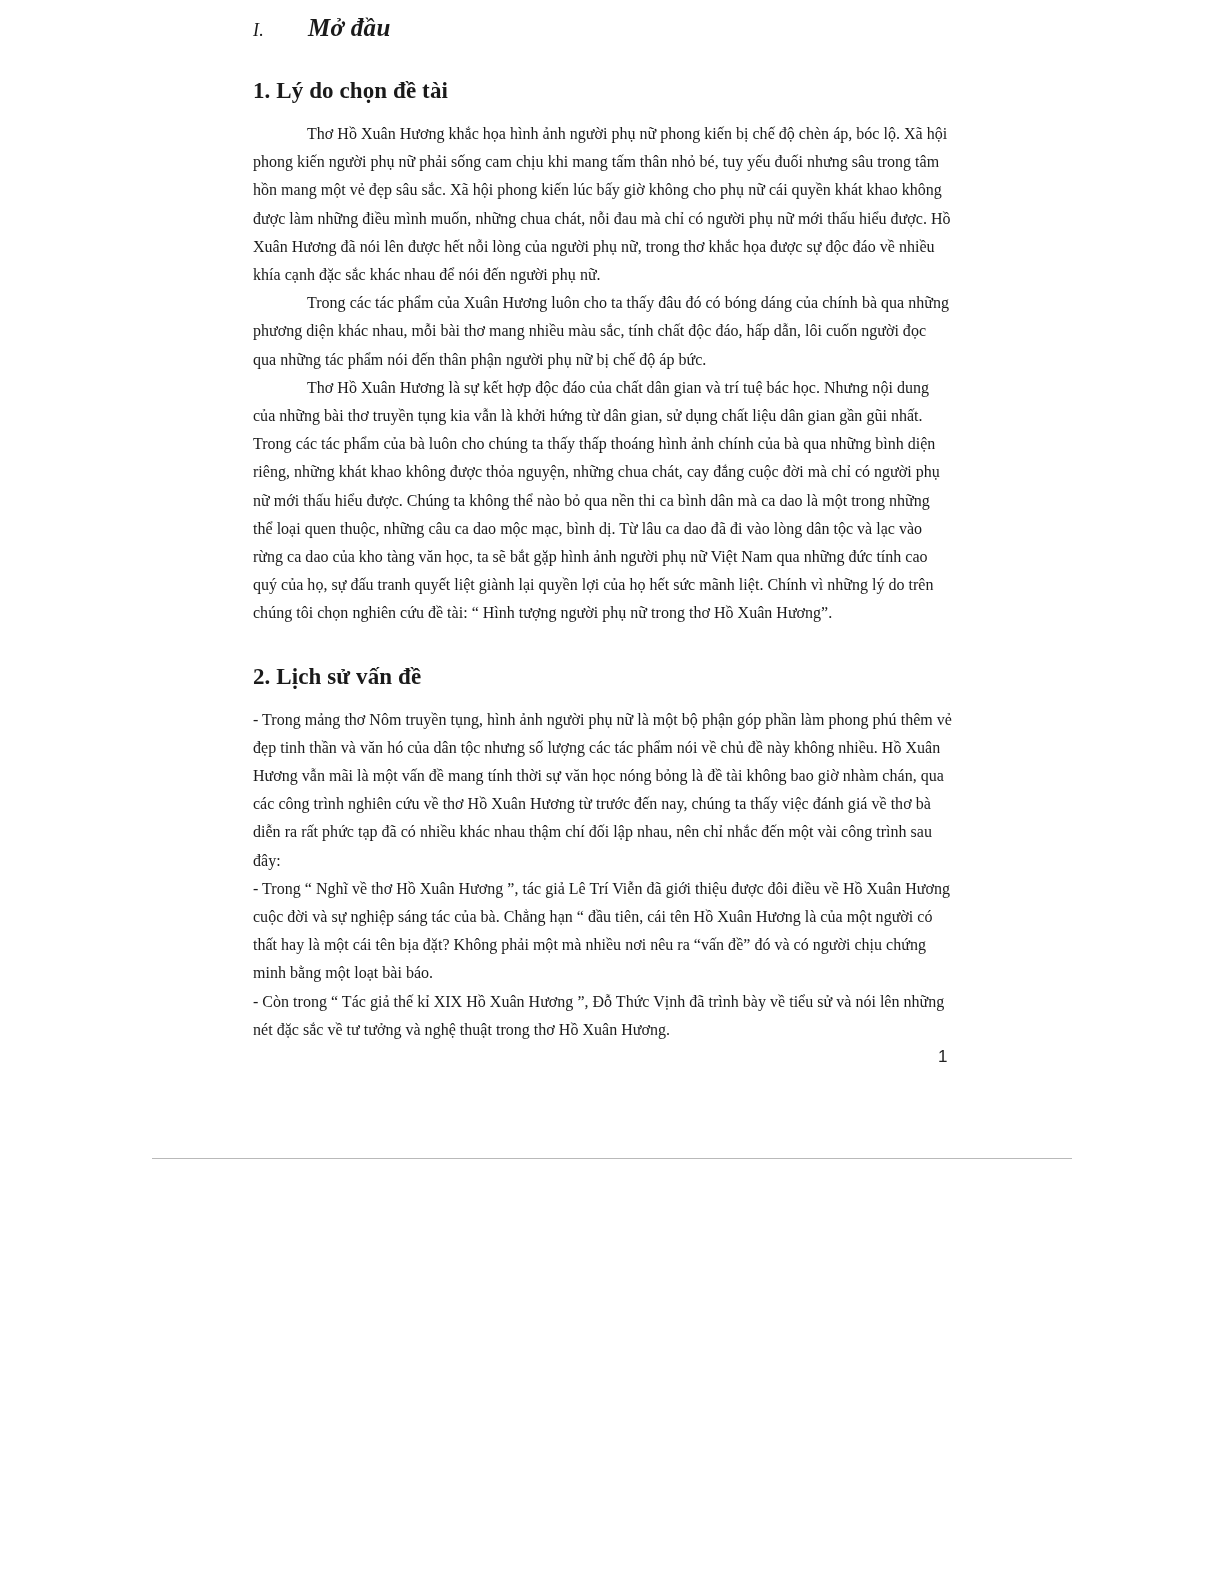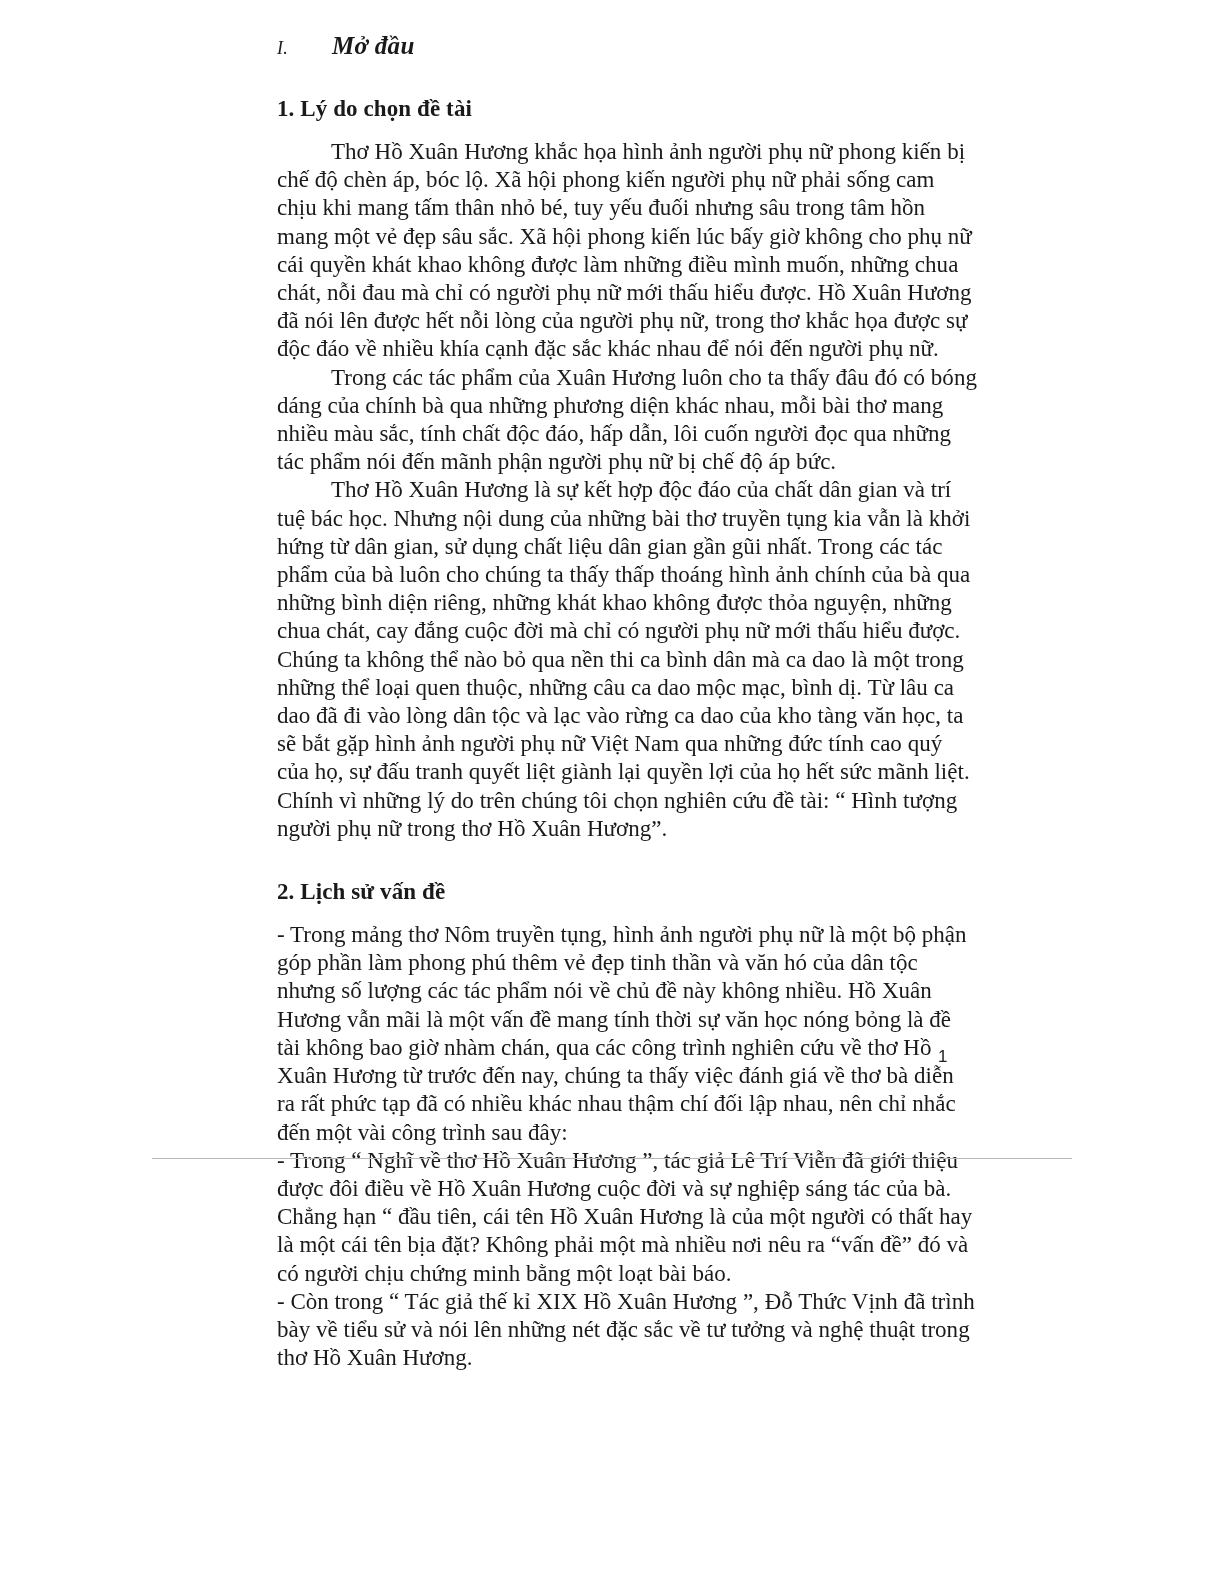--- a/index.html
+++ b/index.html
@@ -17,23 +17,22 @@
   }
   .page {
     position: relative;
     width: 1225px;
     height: 1585px;
     box-sizing: border-box;
   }
   .content {
     position: absolute;
     left: 253px;
-    top: 32px;
+    top: 14px;
     width: 700px;
-    margin-left: 24px;
   }
   h1.section-title {
     font-family: "Liberation Serif", serif;
     font-size: 25px;
     font-weight: bold;
     font-style: italic;
     margin: 0 0 0 0;
     padding: 0;
     letter-spacing: 0.3px;
   }
@@ -48,21 +47,21 @@
     font-size: 23px;
     font-weight: bold;
     margin: 36px 0 0 0;
     padding: 0;
     letter-spacing: 0.1px;
   }
   h2.sub-title.tight {
     margin-top: 30px;
   }
   p.para {
-    font-size: 23px;
+    font-size: 16px;
     line-height: 28.2px;
     margin: 0;
     padding: 0;
     text-align: left;
     letter-spacing: 0.02px;
   }
   p.para.indent {
     text-indent: 54px;
   }
   .block-body {
@@ -93,21 +92,21 @@
 
 <div class="page">
 
   <div class="content">
 
     <h1 class="section-title"><span class="numeral">I.</span><span>Mở đầu</span></h1>
 
     <h2 class="sub-title">1. Lý do chọn đề tài</h2>
     <div class="block-body">
       <p class="para indent">Thơ Hồ Xuân Hương khắc họa hình ảnh người phụ nữ phong kiến bị chế độ chèn áp, bóc lộ. Xã hội phong kiến người phụ nữ phải sống cam chịu khi mang tấm thân nhỏ bé, tuy yếu đuối nhưng sâu trong tâm hồn mang một vẻ đẹp sâu sắc. Xã hội phong kiến lúc bấy giờ không cho phụ nữ cái quyền khát khao không được làm những điều mình muốn, những chua chát, nỗi đau mà chỉ có người phụ nữ mới thấu hiểu được. Hồ Xuân Hương đã nói lên được hết nỗi lòng của người phụ nữ, trong thơ khắc họa được sự độc đáo về nhiều khía cạnh đặc sắc khác nhau để nói đến người phụ nữ.</p>
-      <p class="para indent">Trong các tác phẩm của Xuân Hương luôn cho ta thấy đâu đó có bóng dáng của chính bà qua những phương diện khác nhau, mỗi bài thơ mang nhiều màu sắc, tính chất độc đáo, hấp dẫn, lôi cuốn người đọc qua những tác phẩm nói đến mãnh phận người phụ nữ bị chế độ áp bức.</p>
+      <p class="para indent">Trong các tác phẩm của Xuân Hương luôn cho ta thấy đâu đó có bóng dáng của chính bà qua những phương diện khác nhau, mỗi bài thơ mang nhiều màu sắc, tính chất độc đáo, hấp dẫn, lôi cuốn người đọc qua những tác phẩm nói đến thân phận người phụ nữ bị chế độ áp bức.</p>
       <p class="para indent">Thơ Hồ Xuân Hương là sự kết hợp độc đáo của chất dân gian và trí tuệ bác học. Nhưng nội dung của những bài thơ truyền tụng kia vẫn là khởi hứng từ dân gian, sử dụng chất liệu dân gian gần gũi nhất. Trong các tác phẩm của bà luôn cho chúng ta thấy thấp thoáng hình ảnh chính của bà qua những bình diện riêng, những khát khao không được thỏa nguyện, những chua chát, cay đắng cuộc đời mà chỉ có người phụ nữ mới thấu hiểu được. Chúng ta không thể nào bỏ qua nền thi ca bình dân mà ca dao là một trong những thể loại quen thuộc, những câu ca dao mộc mạc, bình dị. Từ lâu ca dao đã đi vào lòng dân tộc và lạc vào rừng ca dao của kho tàng văn học, ta sẽ bắt gặp hình ảnh người phụ nữ Việt Nam qua những đức tính cao quý của họ, sự đấu tranh quyết liệt giành lại quyền lợi của họ hết sức mãnh liệt. Chính vì những lý do trên chúng tôi chọn nghiên cứu đề tài: “ Hình tượng người phụ nữ trong thơ Hồ Xuân Hương”.</p>
     </div>
 
     <h2 class="sub-title">2. Lịch sử vấn đề</h2>
     <div class="block-body">
       <p class="para">- Trong mảng thơ Nôm truyền tụng, hình ảnh người phụ nữ là một bộ phận góp phần làm phong phú thêm vẻ đẹp tinh thần và văn hó của dân tộc nhưng số lượng các tác phẩm nói về chủ đề này không nhiều. Hồ Xuân Hương vẫn mãi là một vấn đề mang tính thời sự văn học nóng bỏng là đề tài không bao giờ nhàm chán, qua các công trình nghiên cứu về thơ Hồ Xuân Hương từ trước đến nay, chúng ta thấy việc đánh giá về thơ bà diễn ra rất phức tạp đã có nhiều khác nhau thậm chí đối lập nhau, nên chỉ nhắc đến một vài công trình sau đây:</p>
       <p class="para">- Trong “ Nghĩ về thơ Hồ Xuân Hương ”, tác giả Lê Trí Viễn đã giới thiệu được đôi điều về Hồ Xuân Hương cuộc đời và sự nghiệp sáng tác của bà. Chẳng hạn “ đầu tiên, cái tên Hồ Xuân Hương là của một người có thất hay là một cái tên bịa đặt? Không phải một mà nhiều nơi nêu ra “vấn đề” đó và có người chịu chứng minh bằng một loạt bài báo.</p>
       <p class="para">- Còn trong “ Tác giả thế kỉ XIX Hồ Xuân Hương ”, Đỗ Thức Vịnh đã trình bày về tiểu sử và nói lên những nét đặc sắc về tư tưởng và nghệ thuật trong thơ Hồ Xuân Hương.</p>
     </div>
 

